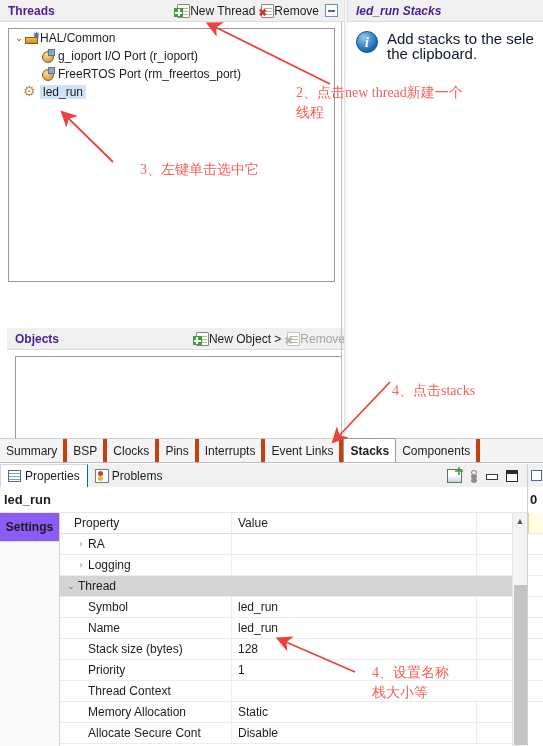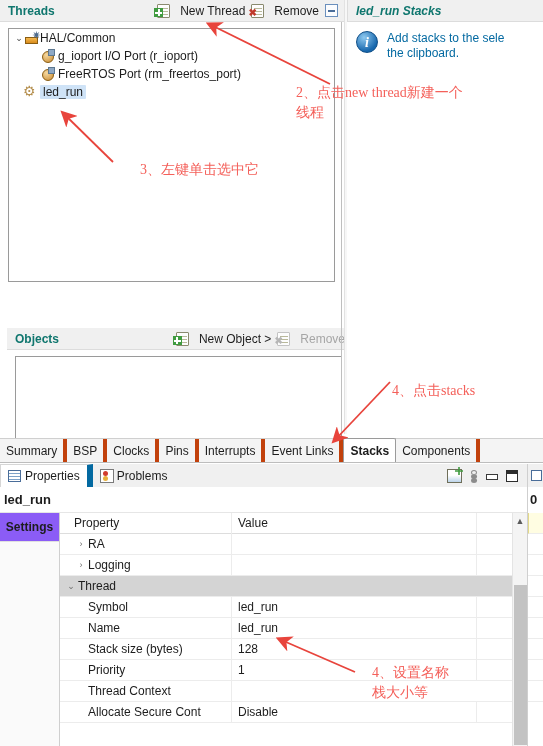--- a/index.html
+++ b/index.html
@@ -19,26 +19,26 @@
     background: #f0f0f0;
     border-bottom: 1px solid #dcdcdc;
     display: flex;
     align-items: center;
     height: 22px;
     padding: 0 4px;
   }
   .panel-title {
     font-weight: bold;
     font-size: 12px;
-    color: #0f766e;
+    color: #4c1d95;
     padding-left: 4px;
     white-space: nowrap;
   }
   .hdr-actions { margin-left:auto; display:flex; align-items:center; gap:6px; padding-right:2px; }
-  .hdr-btn { display:flex; align-items:flex-end; gap:10px; cursor:pointer; white-space:nowrap; font-size:12px; }
+  .hdr-btn { display:flex; align-items:flex-end; gap:0; cursor:pointer; white-space:nowrap; font-size:12px; }
   .hdr-btn.disabled { color:#a6a6a6; cursor:default; }
 
   
   .ico { display:inline-block; position:relative; flex:none; }
   .ico-doc {
     width:13px; height:14px;
     background:#fdfdfd; border:1px solid #8a8a6e;
     border-radius:1px;
   }
   .ico-doc:before {
@@ -114,21 +114,21 @@
   #stacks-panel .panel-header { border-left:1px solid #dcdcdc;font-style:italic; }
   .info-box { display:flex; gap:9px; padding:9px 6px 0 9px; }
   .ico-info {
     width:22px; height:22px; border-radius:50%; flex:none;
     background:radial-gradient(circle at 35% 28%, #8ec9f0, #1767ad 70%);
     border:1px solid #0f4f88;
     color:#fff; font-weight:bold; font-size:14px; font-style:italic;
     text-align:center; line-height:21px;
     font-family:"Liberation Serif", serif;
   }
-  .info-text { font-size:12px; line-height:15px; color:#0369a1; white-space:nowrap; }
+  .info-text { font-size:15px; line-height:15px; color:#0f172a; white-space:nowrap; }
 
   
   #v-split { position:absolute; left:344px; top:0; width:3px; height:434px; background:#f7f7f7; border-left:1px solid #e2e2e2; }
   #v-split2 { position:absolute; left:341px; top:22px; width:1px; height:412px; background:#bfbfbf; }
 
   
   #editor-tabs {
     position:absolute; left:0; top:438px; width:543px; height:25px;
     background:#f4f4f4; border-top:1px solid #cfcfcf;
     display:flex; align-items:flex-end;
@@ -142,21 +142,21 @@
     background:#ffffff; font-weight:bold;
     border:1px solid #9a9a9a; border-bottom:1px solid #ffffff;
     height:25px; line-height:24px; border-radius:2px 2px 0 0;
   }
   #editor-tabs-bottomline { position:absolute; left:0; top:462px; width:543px; height:1px; background:#bdbdbd; }
 
   
   #props-view { position:absolute; left:0; top:464px; width:527px; height:282px; background:#fff; }
   #props-tabbar { height:23px; background:#f0f0f0; display:flex; align-items:center; position:relative; }
   .ptab { display:flex; align-items:center; gap:4px; height:23px; padding:0 7px; font-size:12px; cursor:pointer; }
-  .ptab.active { background:#ffffff; border-top:1px solid #d6d6d6; border-left:1px solid #d6d6d6; border-right:6px solid #0369a1; height:23px; }
+  .ptab.active { background:#ffffff; border-top:1px solid #d6d6d6; border-left:1px solid #d6d6d6; border-right:1px solid #0369a1; height:23px; }
   .ico-prop-tbl { width:13px; height:12px; border:1px solid #4a6d99; background:#fff; position:relative; flex:none; }
   .ico-prop-tbl:before { content:""; position:absolute; left:0; top:2px; width:11px; height:1px; background:#7ea2c8; box-shadow:0 3px 0 #7ea2c8, 0 6px 0 #7ea2c8; }
   .ico-prob { width:13px; height:13px; position:relative; flex:none; }
   .ico-prob:before { content:""; position:absolute; left:0; top:0; width:12px; height:12px; border:1px solid #7a7a7a; background:#fff; }
   .ico-prob:after { content:""; position:absolute; left:3px; top:2px; width:5px; height:5px; border-radius:50%; background:#d13c2e; box-shadow:0 5px 0 #e8b13c; }
   .ptools { margin-left:auto; display:flex; align-items:center; gap:9px; padding-right:9px; }
   .ico-newview { width:14px; height:13px; position:relative; flex:none; }
   .ico-newview:before { content:""; position:absolute; left:0; top:0; width:13px; height:12px; border:1px solid #6f6f5a; background:linear-gradient(#ffffff 45%, #bcd4ea); }
   .ico-newview:after { content:""; position:absolute; right:-2px; top:-2px; width:8px; height:8px; background:#3f9b3f; clip-path:polygon(40% 0,60% 0,60% 40%,100% 40%,100% 60%,60% 60%,60% 100%,40% 100%,40% 60%,0 60%,0 40%,40% 40%); }
   .ico-menu-v { width:6px; height:13px; position:relative; flex:none; }
@@ -393,20 +393,27 @@
           <div class="pcell-extra"></div>
         </div>
 
         <div class="ptr">
           <div class="pcell-name lvl2">
             <span>Thread Context</span>
           </div>
           <div class="pcell-extra"></div>
         </div>
 
+        <div class="ptr">
+          <div class="pcell-name lvl2">
+            <span>Memory Allocation</span>
+          </div>
+          <div class="pcell-val">Static</div>
+          <div class="pcell-extra"></div>
+        </div>
 
         <div class="ptr">
           <div class="pcell-name lvl2">
             <span>Allocate Secure Cont</span>
           </div>
           <div class="pcell-val">Disable</div>
           <div class="pcell-extra"></div>
         </div>
 
         <div id="props-scroll">

